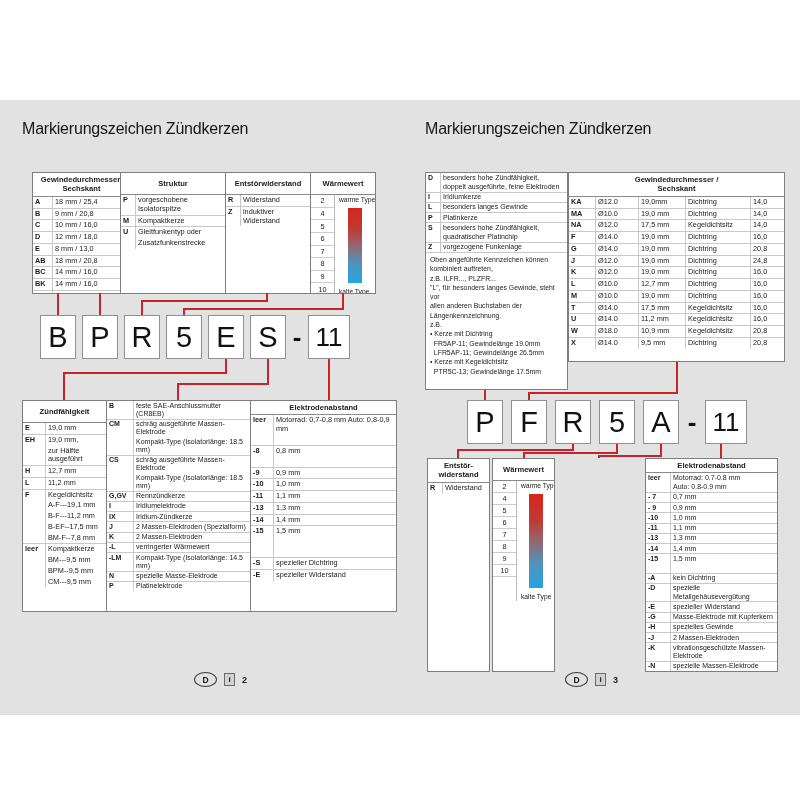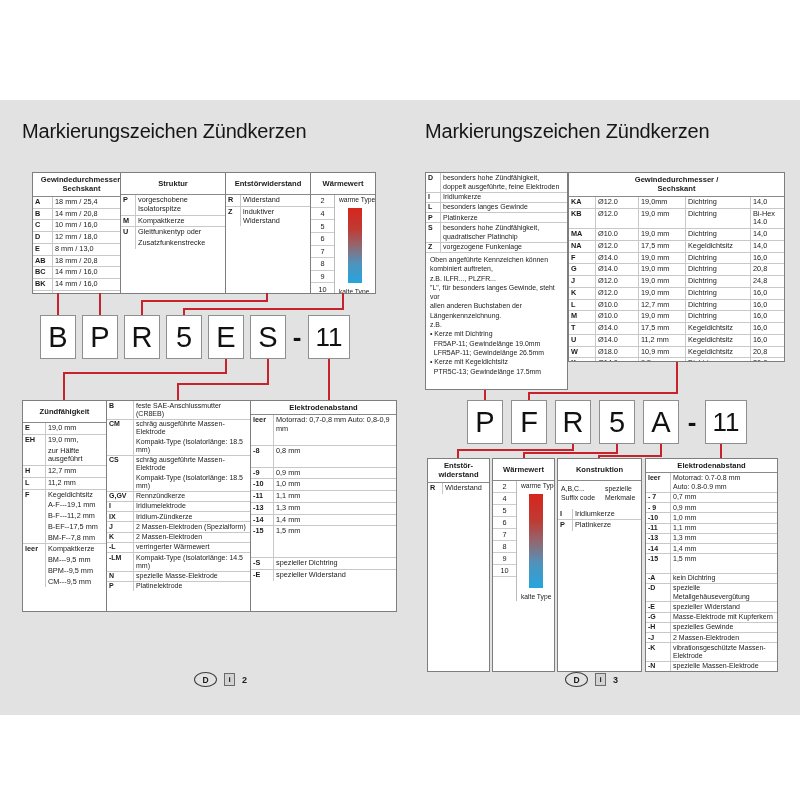--- a/index.html
+++ b/index.html
@@ -1,20 +1,20 @@
 <!DOCTYPE html>
 <html><head>
 <meta charset="utf-8">
 <style>
   html,body{margin:0;padding:0;width:800px;height:800px;background:#ffffff;
     font-family:"Liberation Sans","DejaVu Sans",sans-serif;color:#1b1b1b;
     -webkit-font-smoothing:antialiased;}
   #canvas{position:relative;width:800px;height:800px;overflow:hidden;}
   #sheet{position:absolute;left:0;top:100px;width:800px;height:615px;background:#e2e2e2;}
-  .pgtitle{position:absolute;top:20px;font-size:20px;font-weight:400;letter-spacing:-0.2px;color:#161616;}
+  .pgtitle{position:absolute;top:20px;font-size:16px;font-weight:400;letter-spacing:-0.2px;color:#161616;}
   .box{position:absolute;background:#ffffff;border:1px solid #7e7e7e;box-sizing:border-box;overflow:hidden;}
   .hd{font-weight:700;text-align:center;border-bottom:1px solid #8a8a8a;white-space:pre-line;
       font-size:7.6px;line-height:1.25;padding:2px 1px;}
   .hd-2l{height:17px;display:flex;align-items:center;justify-content:center;}
   .dt{border-collapse:collapse;width:100%;table-layout:fixed;}
   .dt td{border-top:1px solid #c8c8c8;padding:1px 2px;font-size:7.3px;line-height:1.2;
       vertical-align:top;height:8px;overflow:hidden;}
   .dt tr:first-child td{border-top:none;}
   .dt tr.cont td{border-top:none;}
   .dt td.k{font-weight:700;border-right:1px solid #c8c8c8;width:15px;}
@@ -66,21 +66,21 @@
       <div class="hd">Gewindedurchmesser/
 Sechskant</div>
       <table class="dt">
           <tbody>
             <tr>
               <td class="k">A</td>
               <td>18 mm / 25,4</td>
             </tr>
             <tr>
               <td class="k">B</td>
-              <td>14 mm / 20,8</td>
+              <td>9 mm / 20,8</td>
             </tr>
             <tr>
               <td class="k">C</td>
               <td>10 mm / 16,0</td>
             </tr>
             <tr>
               <td class="k">D</td>
               <td>12 mm / 18,0</td>
             </tr>
             <tr>
@@ -443,27 +443,20 @@
       <table class="dt">
           <tbody>
             <tr>
               <td class="k">KA</td>
               <td>Ø12.0</td>
               <td>19,0mm</td>
               <td>Dichtring</td>
               <td>14,0</td>
             </tr>
             <tr>
-              <td class="k">KB</td>
-              <td>Ø12.0</td>
-              <td>19,0 mm</td>
-              <td>Dichtring</td>
-              <td>Bi-Hex 14.0</td>
-            </tr>
-            <tr>
               <td class="k">MA</td>
               <td>Ø10.0</td>
               <td>19,0 mm</td>
               <td>Dichtring</td>
               <td>14,0</td>
             </tr>
             <tr>
               <td class="k">NA</td>
               <td>Ø12.0</td>
               <td>17,5 mm</td>
@@ -599,41 +592,20 @@
             <span class="heat-num">10</span>
           </div>
         <div class="heat-zone">
           <span class="warm">warme Type</span>
           <div class="heat-bar"></div>
           <span class="cold">kalte Type</span>
         </div>
       </div>
     </div>
 
-    <div class="box w-k10" style="left:557px;top:358px;width:85px;height:214px;">
-      <div class="hd hd-2l">Konstruktion</div>
-      <div class="konst-note">
-        <span>A,B,C...
-Suffix code</span>
-        <span>spezielle
-Merkmale</span>
-      </div>
-      <table class="dt">
-          <tbody>
-            <tr>
-              <td class="k">I</td>
-              <td>Iridiumkerze</td>
-            </tr>
-            <tr>
-              <td class="k">P</td>
-              <td>Platinkerze</td>
-            </tr>
-          </tbody>
-        </table>
-    </div>
 
     <div class="box w-k20" style="left:645px;top:358px;width:133px;height:214px;">
       <div class="hd">Elektrodenabstand</div>
       <table class="dt compact">
           <tbody>
             <tr>
               <td class="k">leer</td>
               <td>Motorrad: 0.7-0.8 mm</td>
             </tr>
             <tr class="cont">

